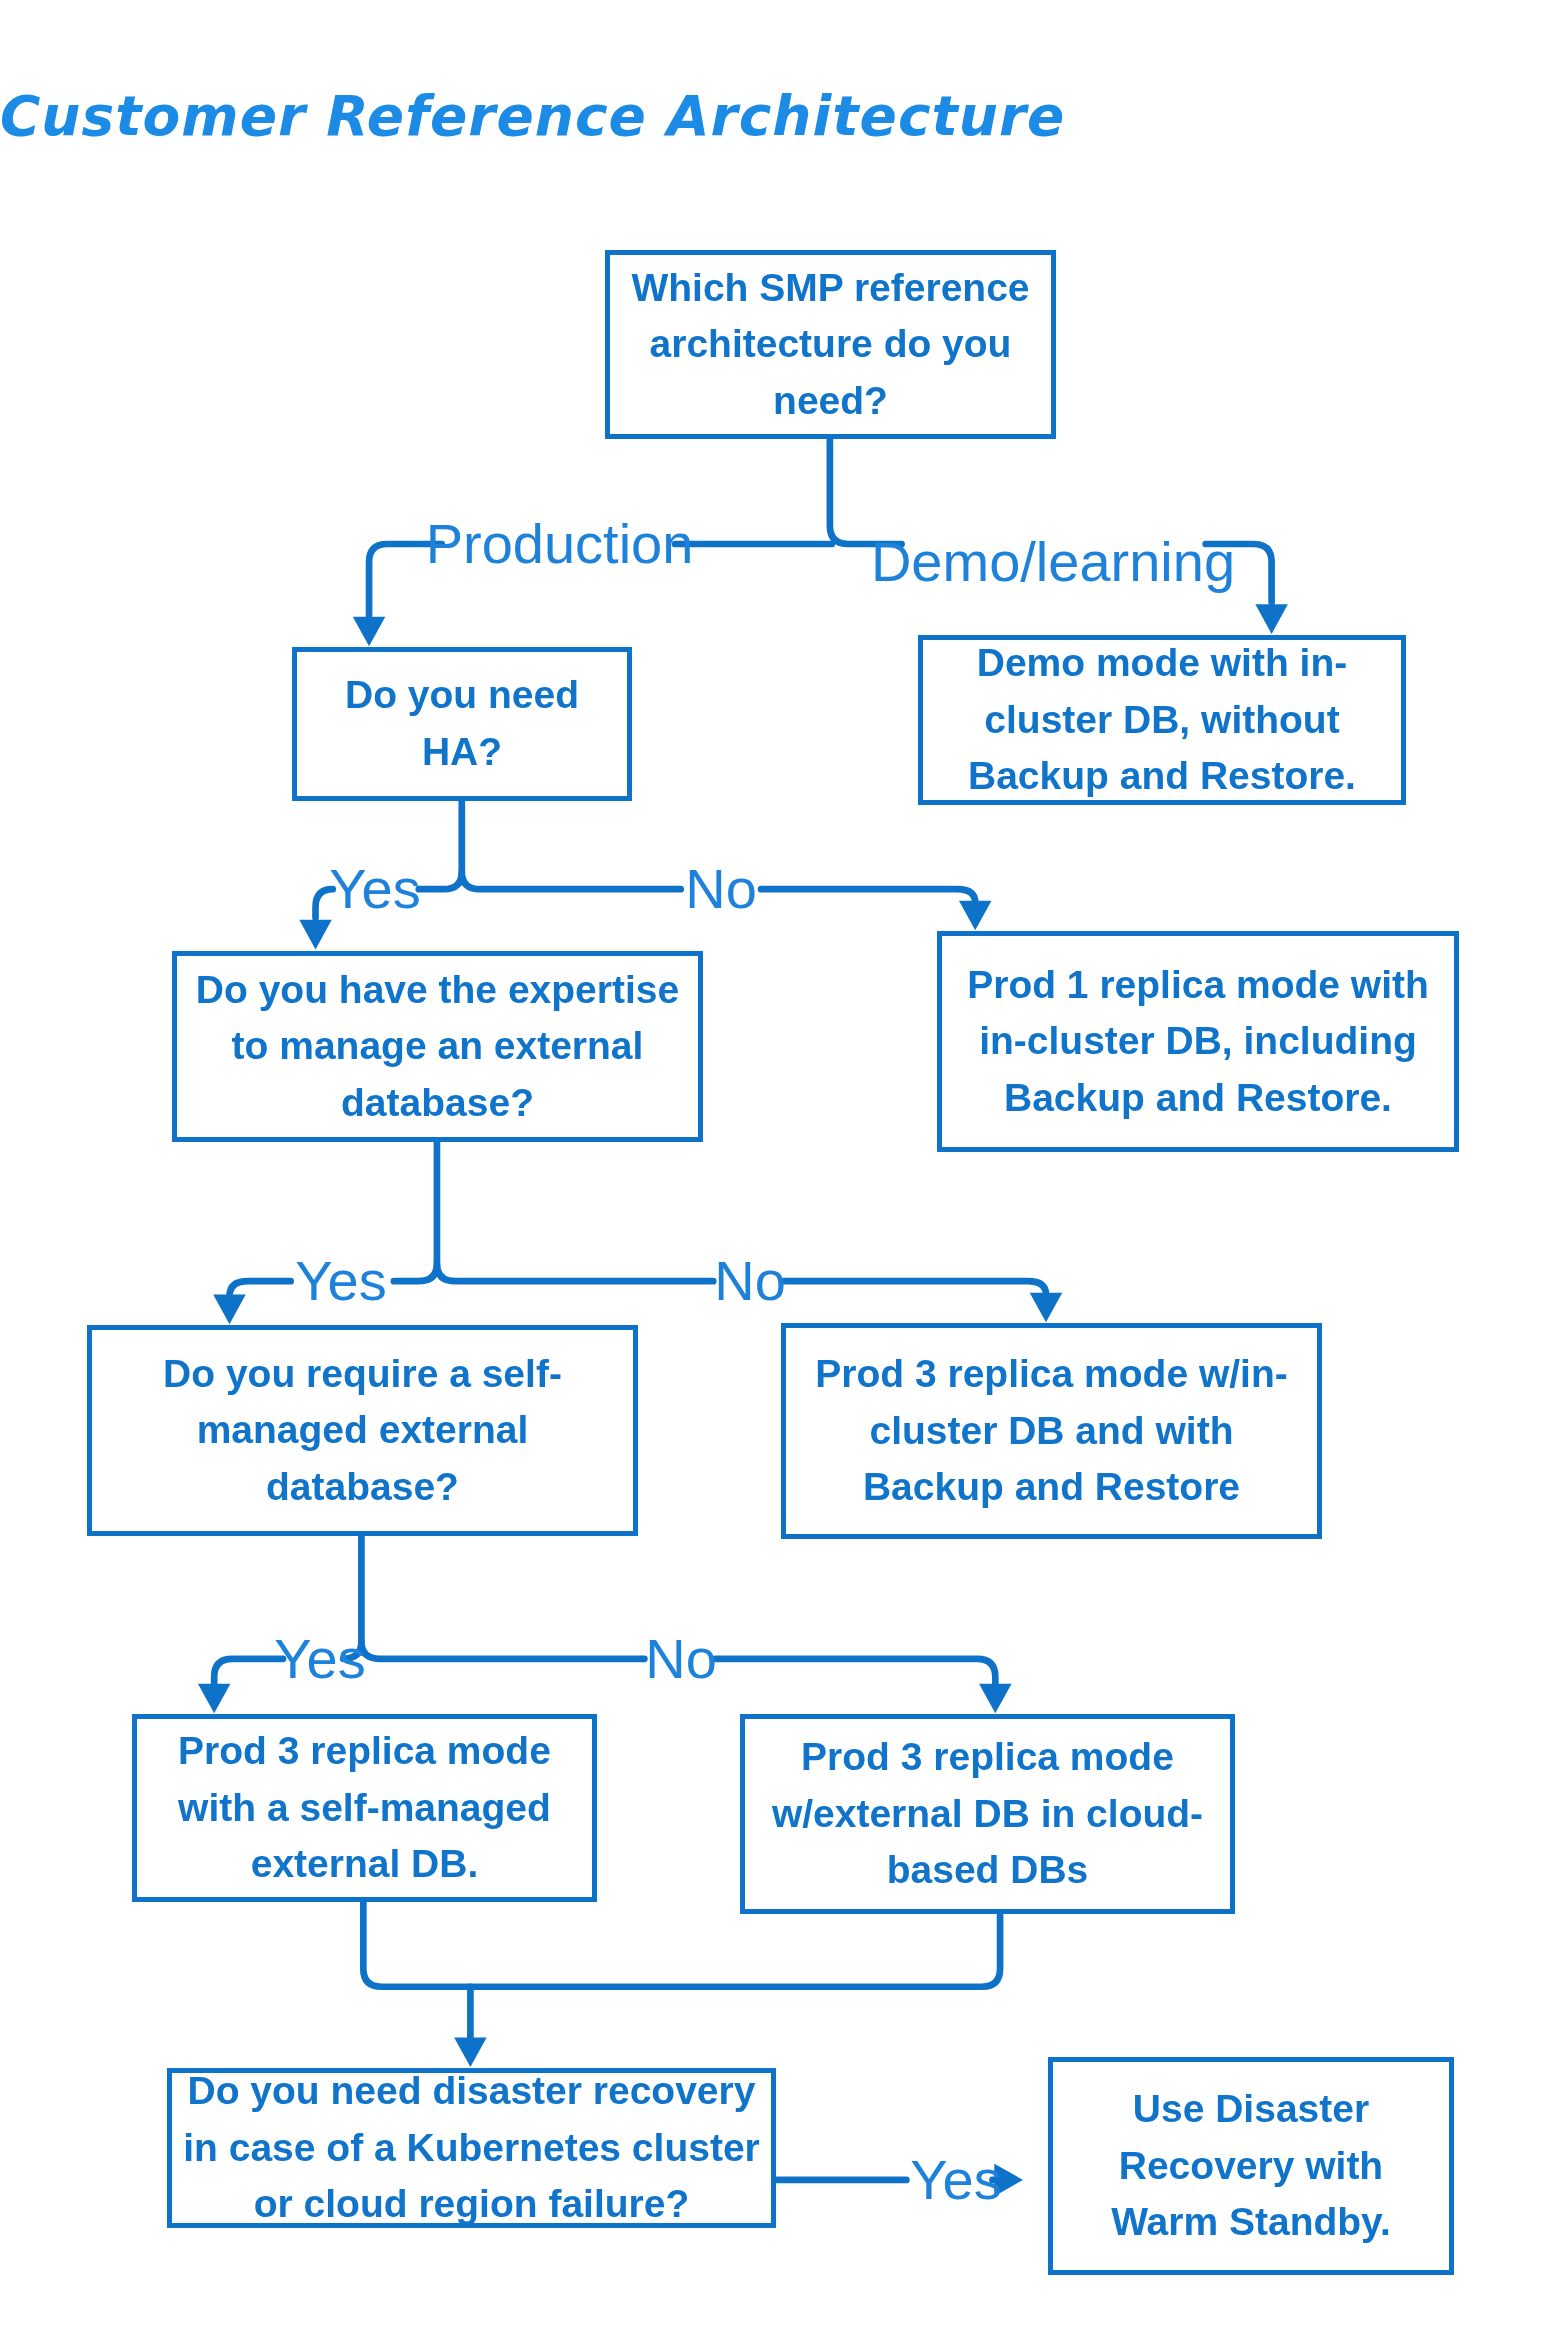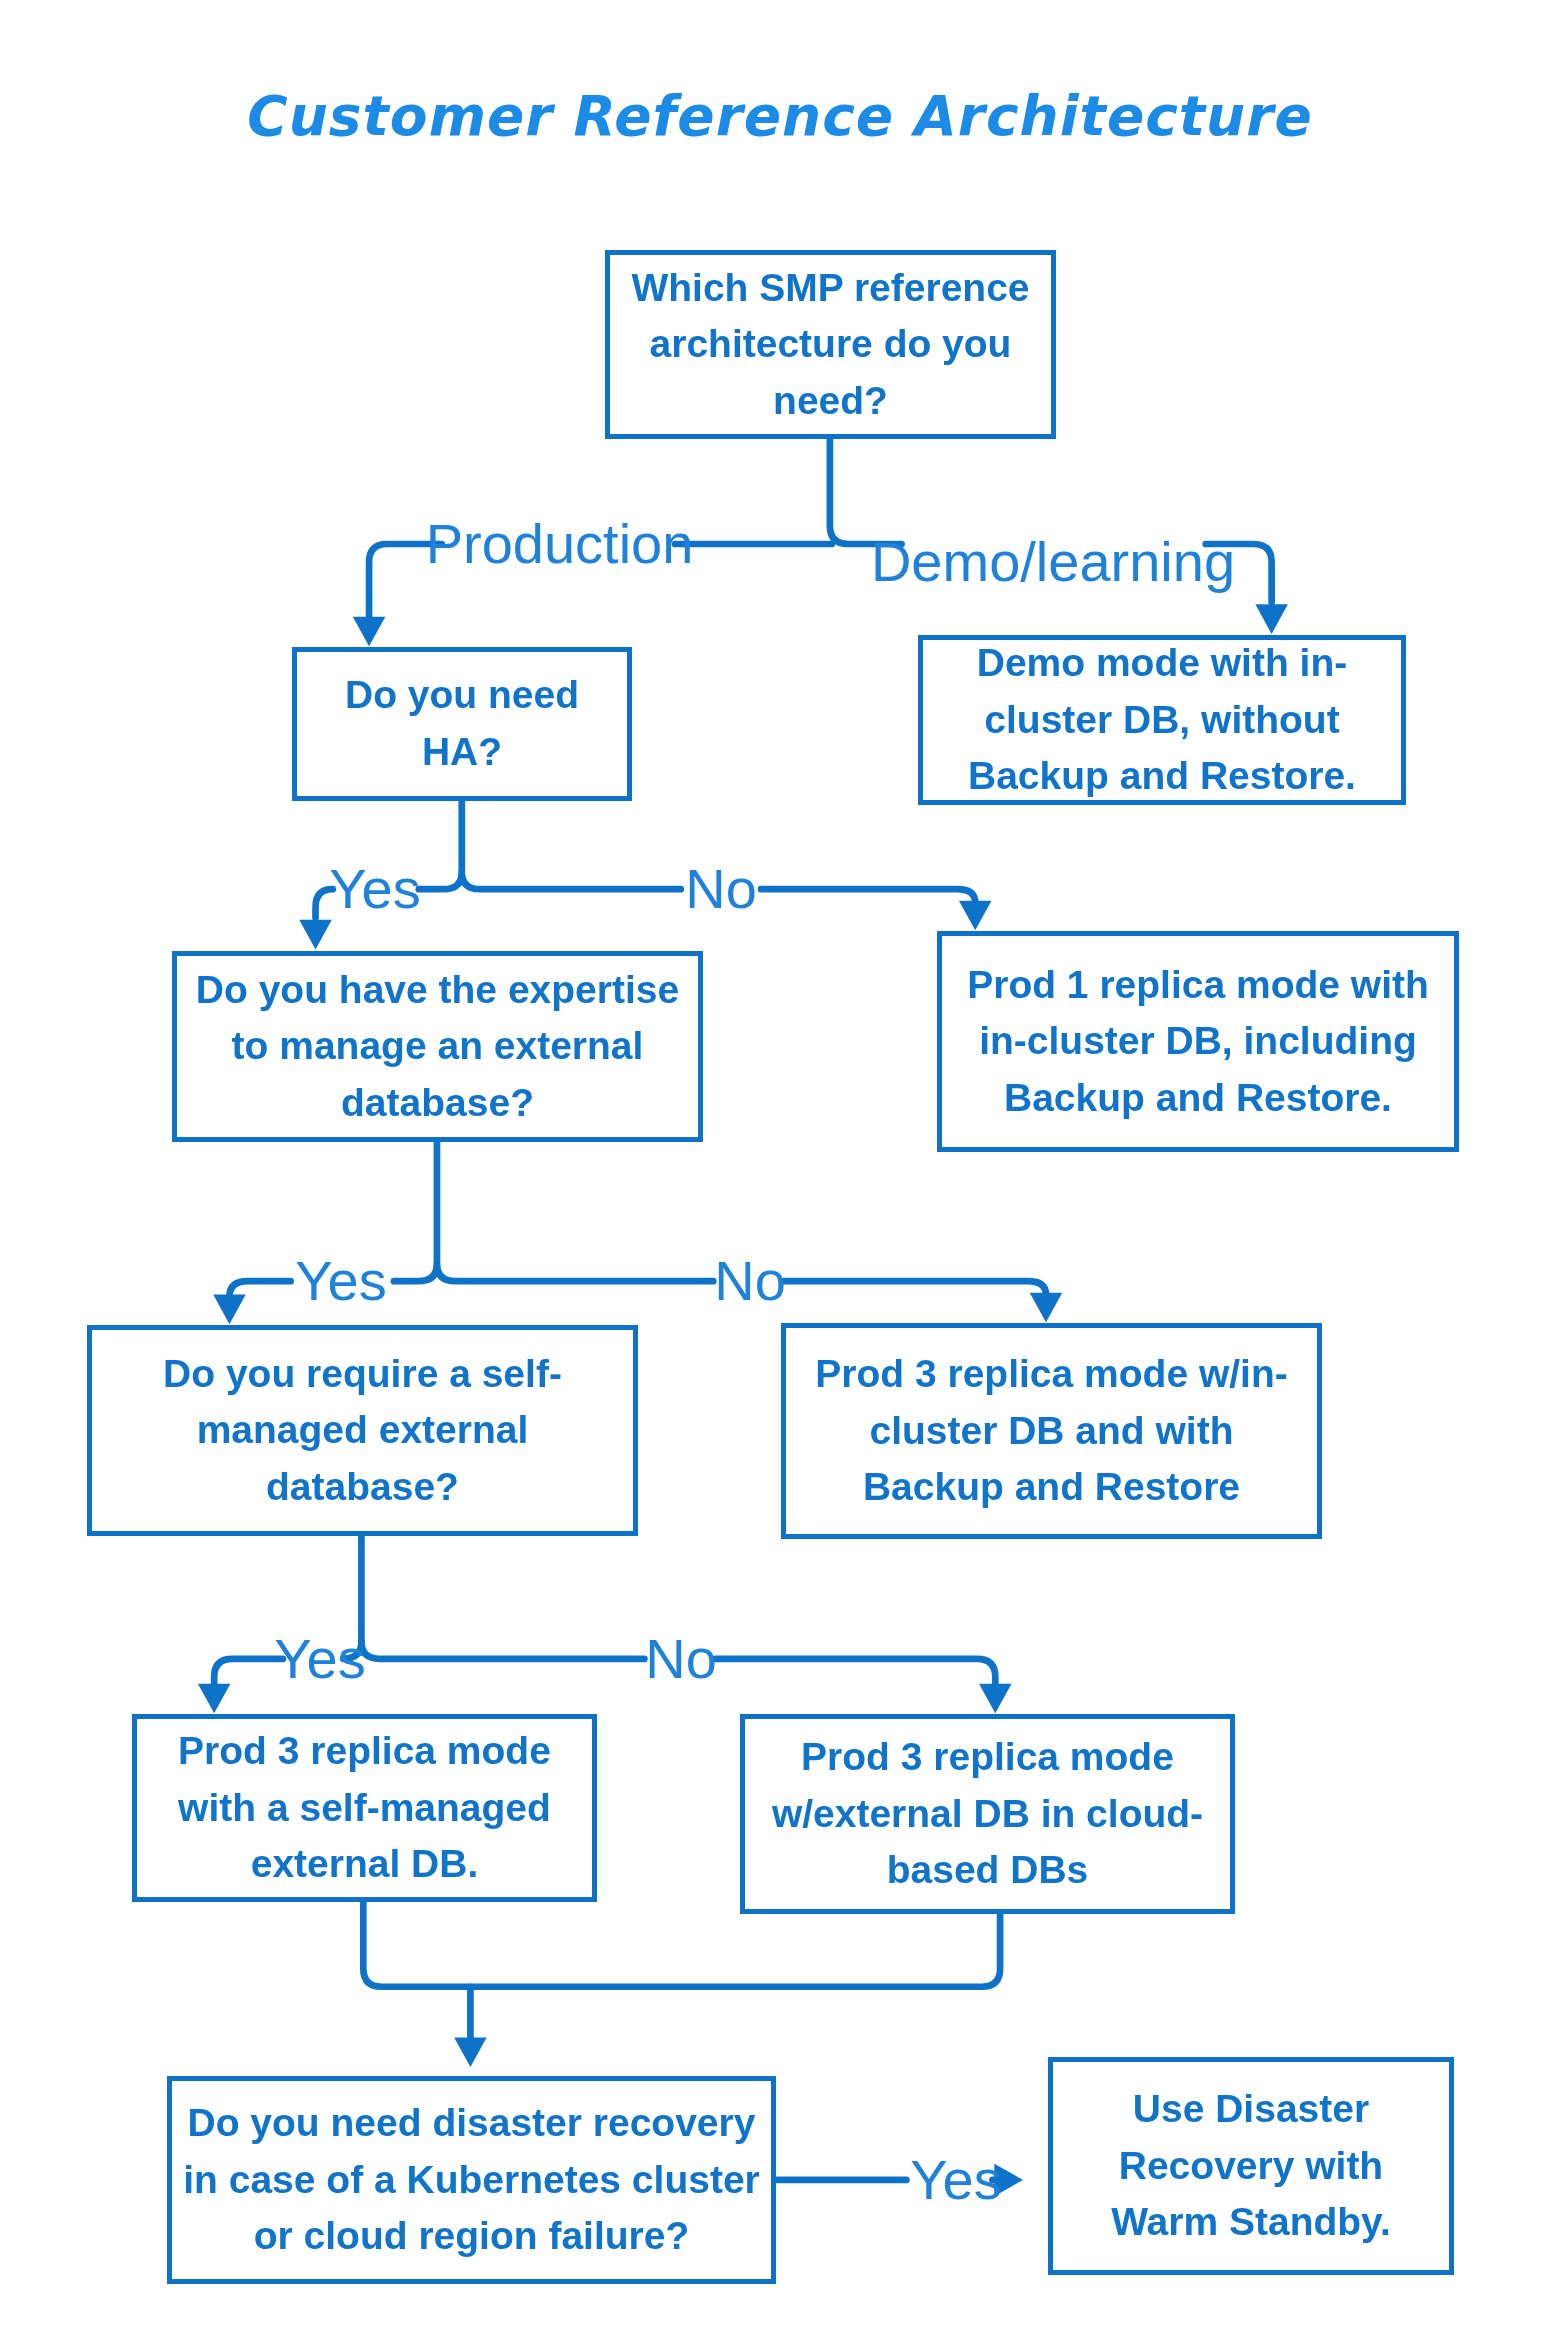--- a/index.html
+++ b/index.html
@@ -13,29 +13,27 @@
     position:relative;
     width:1568px;
     height:2330px;
     background:#ffffff;
     overflow:hidden;
     font-family:"Liberation Sans",sans-serif;
   }
   .title{
     position:absolute;
     left:0; top:84px; width:1472px;
-    text-align:center;
     font-family:"DejaVu Sans",sans-serif;
     font-style:italic;
     font-weight:bold;
     font-size:55px;
     letter-spacing:1px;
     color:var(--title);
     margin:0;
-    padding-left:44px;
   }
   svg.connectors{
     position:absolute; left:0; top:0; width:1568px; height:2330px;
   }
   svg.connectors path.l{
     fill:none; stroke:var(--line); stroke-width:7; stroke-linecap:round;
   }
   svg.connectors path.a{
     fill:var(--line); stroke:none;
   }
@@ -65,21 +63,21 @@
   
   #n-root{left:605px; top:250px; width:451px; height:189px;}
   #n-need-ha{left:292px; top:647px; width:340px; height:154px;}
   #n-demo-mode{left:918px; top:635px; width:488px; height:170px;}
   #n-expertise{left:172px; top:951px; width:531px; height:191px;}
   #n-prod1{left:937px; top:931px; width:522px; height:221px;}
   #n-self-managed{left:87px; top:1325px; width:551px; height:211px;}
   #n-prod3-incluster{left:781px; top:1323px; width:541px; height:216px;}
   #n-prod3-self{left:132px; top:1714px; width:465px; height:188px;}
   #n-prod3-cloud{left:740px; top:1714px; width:495px; height:200px;}
-  #n-disaster{left:167px; top:2068px; width:609px; height:208px; padding:0 7.6px;margin-top:8px;}
+  #n-disaster{left:167px; top:2068px; width:609px; height:160px; padding:0 7.6px;}
   #n-warm-standby{left:1048px; top:2057px; width:406px; height:218px;}
   
   #l-production{left:435px; top:514px; width:249px;}
   #l-demo-learning{left:900px; top:514px; width:306px;margin-top:18px;}
   #l-ha-yes{left:327px; top:859px; width:96px;}
   #l-ha-no{left:673px; top:859px; width:96px;}
   #l-exp-yes{left:293px; top:1251px; width:96px;}
   #l-exp-no{left:702px; top:1251px; width:96px;}
   #l-self-yes{left:272px; top:1629px; width:96px;}
   #l-self-no{left:633px; top:1629px; width:96px;}

